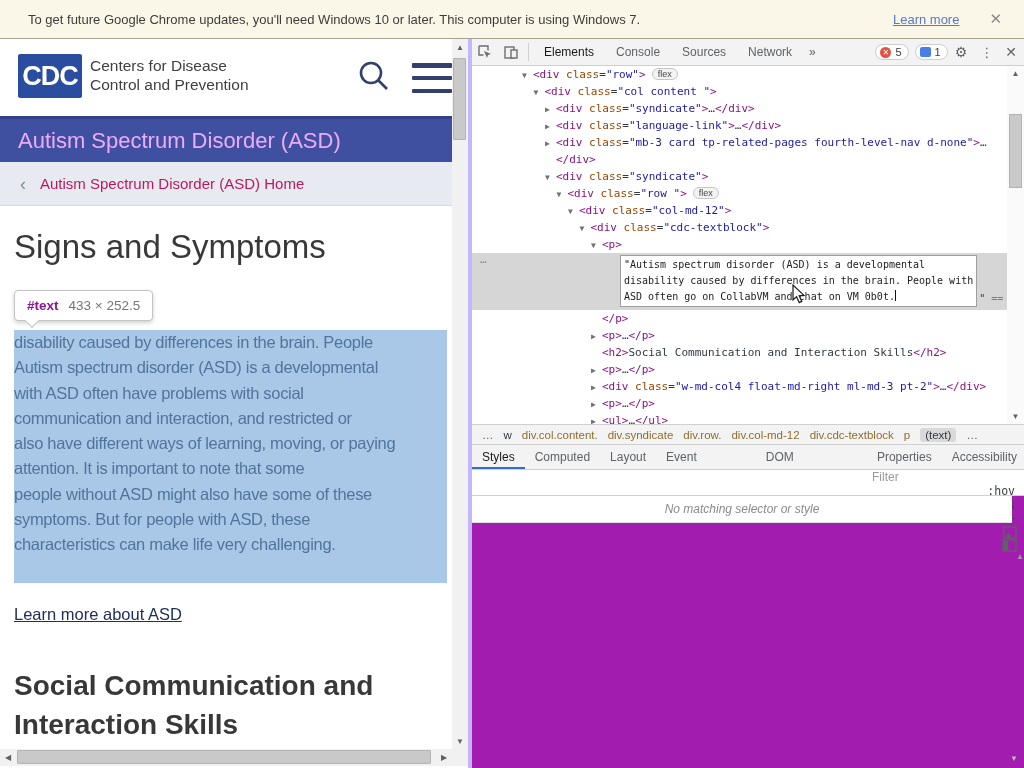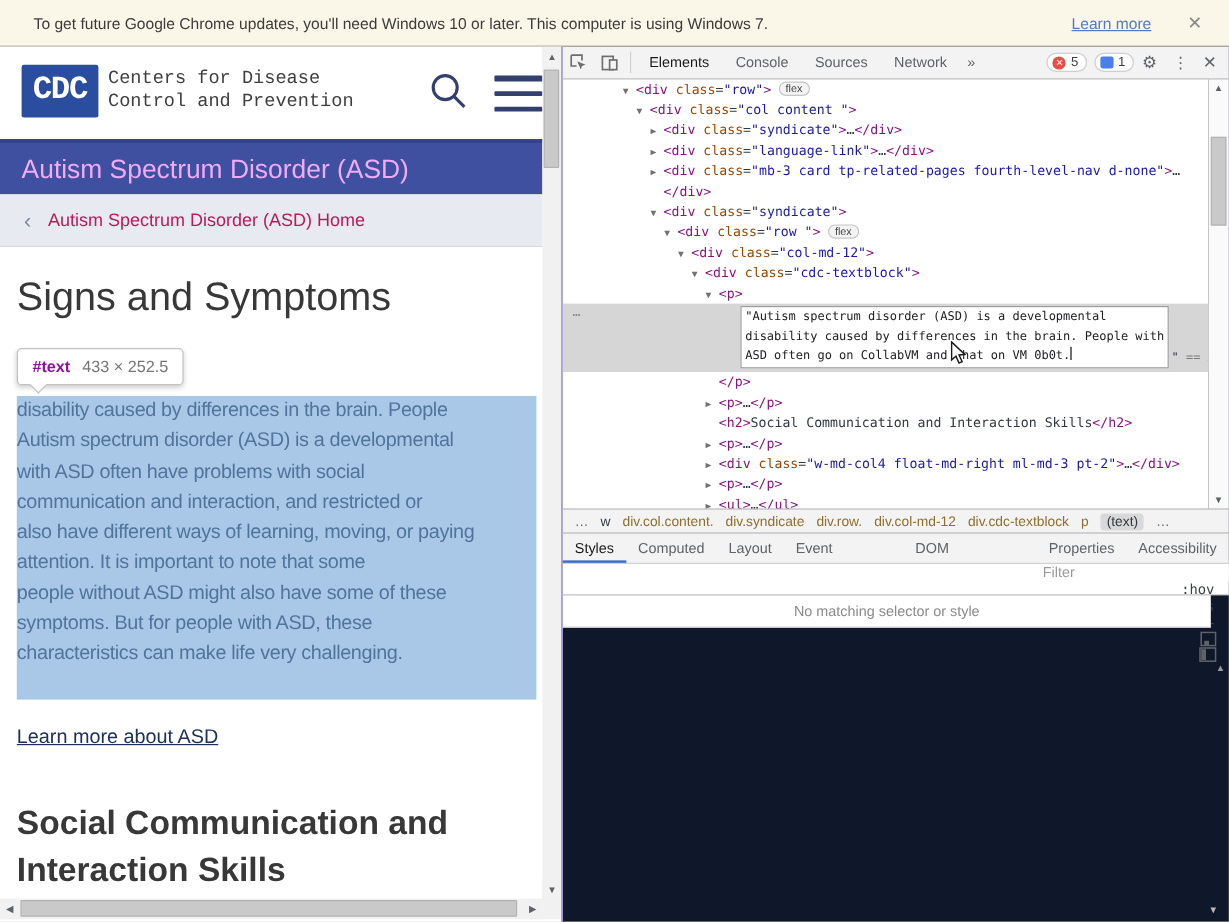--- a/index.html
+++ b/index.html
@@ -9,21 +9,21 @@
   
   #infobar { position:absolute; left:0; top:0; width:1024px; height:39px;
     background:#fbf7e8; border-bottom:1px solid #a8a195; display:flex; align-items:center; }
   #infobar .msg { margin-left:28px; font-size:13px; color:#3c3c3c; }
   #infobar .learn { margin-left:auto; margin-right:30px; font-size:13px; color:#5a77c9;
     text-decoration:underline; cursor:pointer; }
   #infobar .x { margin-right:22px; color:#8a8a8a; font-size:15px; cursor:pointer; }
 
   
   #browser { position:absolute; left:0; top:39px; width:468px; height:729px; background:#fff; }
-  #siteheader { position:absolute; left:0; top:0; width:452px; height:77px; background:#fff;font-family:Liberation Mono, monospace; }
+  #siteheader { position:absolute; left:0; top:0; width:452px; height:77px; background:#fff; }
   #cdclogo { position:absolute; left:18px; top:15px; width:64px; height:44px; background:#2a4da0;
     color:#fff; font-weight:bold; font-size:27px; letter-spacing:-1px; display:flex;
     align-items:center; justify-content:center; border-radius:2px; }
   #orgname { position:absolute; left:90px; top:17px; font-size:15.5px; line-height:19px; color:#3f3f3f; }
   #searchicon { position:absolute; left:356px; top:20px; }
   #burger { position:absolute; left:412px; top:24px; width:40px; height:30px;
     display:flex; flex-direction:column; justify-content:space-between; cursor:pointer; }
   #burger span { display:block; height:4.5px; background:#33406e; border-radius:1px; }
 
   #banner { position:absolute; left:0; top:77px; width:452px; height:46px; background:#3e509f;
@@ -68,21 +68,21 @@
   #vsb .down { left:0; top:694px; width:16px; height:16px; }
   #vsb .thumb { left:1px; top:19px; width:13px; height:82px; }
   #hsb { position:absolute; left:0; top:710px; width:452px; height:17px; }
   #hsb .left { left:0; top:0; width:16px; height:17px; }
   #hsb .right { left:436px; top:0; width:16px; height:17px; }
   #hsb .thumb { left:17px; top:1px; width:414px; height:14px; }
   #corner { position:absolute; left:452px; top:710px; width:16px; height:17px; background:#f1f1f1; }
 
   
   #devtools { position:absolute; left:468px; top:39px; width:556px; height:729px;
-    background:#0f172a; border-left:1px solid #c4b5fd; font-size:12px; color:#5f6368; }
+    background:#a21caf; border-left:4px solid #c4b5fd; font-size:12px; color:#5f6368; }
   #dt-toolbar { position:absolute; left:0; top:0; width:555px; height:27px; background:#f3f3f3;
     border-bottom:1px solid #cfcfcf; display:flex; align-items:center; }
   #dt-toolbar .ico { width:26px; height:20px; display:flex; align-items:center;
     justify-content:center; cursor:pointer; }
   #dt-toolbar .sep { width:1px; height:18px; background:#d0d0d0; margin:0 4px; }
   .dt-tab { padding:0 11px; height:27px; line-height:27px; color:#5f6368; cursor:pointer; }
   .dt-tab.active { color:#1a1a1a; }
   #dt-toolbar .more { color:#5f6368; padding:0 6px; cursor:pointer; }
   .pill { display:flex; align-items:center; border:1px solid #cfcfcf; border-radius:9px;
     background:#fdfdfd; height:16px; padding:0 6px 0 4px; margin-left:6px; cursor:pointer; }
@@ -143,21 +143,21 @@
   #dt-filter input { border:none; outline:none; margin-left:10px; flex:1; font-size:12px;
     color:#333; font-family:"Liberation Sans", sans-serif; }
   #dt-filter input::placeholder { color:#9a9a9a; }
   #dt-filter .ctl { color:#3c4043; font-size:11.5px; margin-right:12px; cursor:pointer;
     font-family:"DejaVu Sans Mono", monospace; }
   #dt-filter .icon { margin-right:10px; cursor:pointer; display:flex; align-items:center; }
   #dt-filter .sa { color:#9a9a9a; font-size:8px; margin-right:3px; }
 
   #dt-empty { position:absolute; left:0; top:457px; width:540px; height:27px; background:#fff;
     border-bottom:1px solid #e0e0e0; display:flex; align-items:center; justify-content:center; }
-  #dt-empty span { color:#8a8a8a; font-size:12px; }
+  #dt-empty span { font-style:italic; color:#8a8a8a; font-size:12px; }
   #dt-downhint { position:absolute; left:538px; top:715px; color:#b9b9b9; font-size:8px; }
 
   #cursor { position:absolute; left:792px; top:284px; z-index:9; }
 </style>
 </head>
 <body>
 
 <div id="infobar">
   <span class="msg">To get future Google Chrome updates, you'll need Windows 10 or later. This computer is using Windows 7.</span>
   <span class="learn">Learn more</span>

